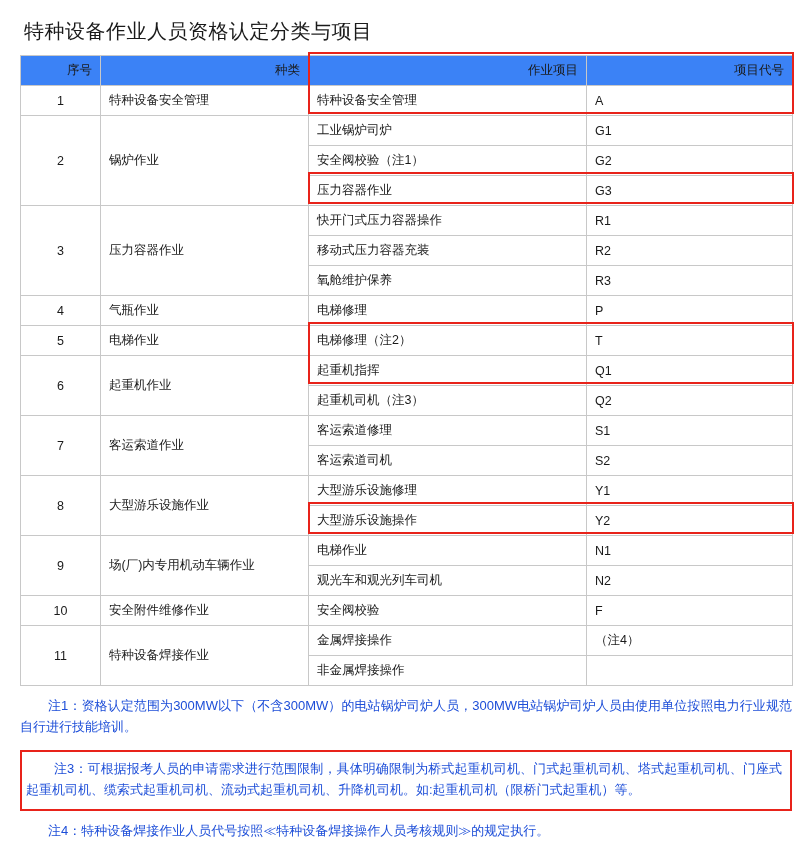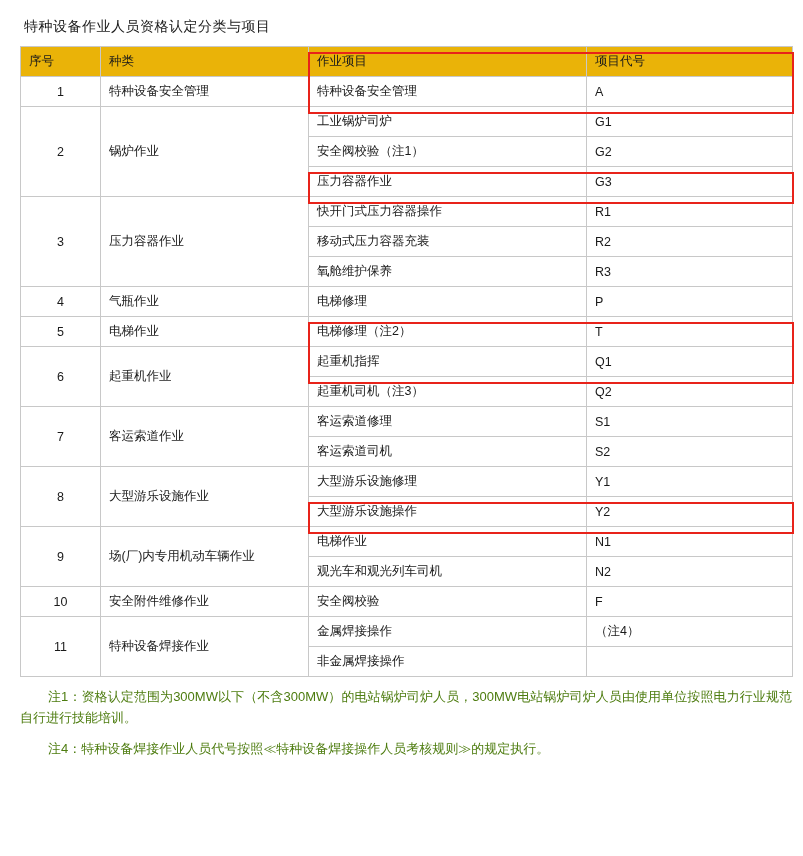--- a/index.html
+++ b/index.html
@@ -15,21 +15,21 @@
     font-size: 13px;
     position: relative;
     overflow: hidden;
   }
   .page {
     padding: 12px 10px 0 10px;
     box-sizing: border-box;
     width: 803px;
   }
   .doc-title {
-    font-size: 14px;
+    font-size: 20px;
     color: #1a1a1a;
     margin: 6px 0 10px 14px;
     letter-spacing: 0.5px;
   }
   table.main {
     border-collapse: collapse;
     width: 772px;
     margin-left: 10px;
     table-layout: fixed;
   }
@@ -37,22 +37,22 @@
     border: 1px solid #c8c8c8;
     font-weight: normal;
     font-size: 12.5px;
     color: #1a1a1a;
     padding: 6px 8px;
     vertical-align: middle;
     height: 26px;
     box-sizing: border-box;
   }
   table.main th {
-    background: #eab308;
-    text-align: left;
+    background: #3b82f6;
+    text-align: right;
     height: 30px;
   }
   col.c1 { width: 80px; }
   col.c2 { width: 208px; }
   col.c3 { width: 278px; }
   col.c4 { width: 206px; }
   .col-no { text-align: center; }
   .cell-name { padding-left: 18px; }
   .cell-item { padding-left: 10px; }
   .cell-code { padding-left: 10px; }
@@ -66,21 +66,21 @@
     pointer-events: none;
     box-sizing: border-box;
   }
   .notes {
     margin: 8px 10px 0 10px;
     width: 772px;
   }
   .note {
     font-size: 13px;
     line-height: 1.65;
-    color: #4d7c0f;
+    color: #1d4ed8;
     margin: 9px 0 0 0;
     text-indent: 28px;
     text-align: justify;
   }
   .note.boxed {
     border: 2px solid #e8231a;
     padding: 6px 8px 8px 4px;
     text-indent: 0;
     margin-top: 12px;
   }
@@ -210,20 +210,23 @@
         </tr>
         <tr>
           <td class="cell-item">非金属焊接操作</td>
           <td class="cell-code"></td>
         </tr>
       </tbody>
   </table>
 
   <div class="notes">
       <div class="note">注1：资格认定范围为300MW以下（不含300MW）的电站锅炉司炉人员，300MW电站锅炉司炉人员由使用单位按照电力行业规范自行进行技能培训。</div>
+      <div class="note boxed">
+        <div class="inner">注3：可根据报考人员的申请需求进行范围限制，具体明确限制为桥式起重机司机、门式起重机司机、塔式起重机司机、门座式起重机司机、缆索式起重机司机、流动式起重机司机、升降机司机。如:起重机司机（限桥门式起重机）等。</div>
+      </div>
       <div class="note">注4：特种设备焊接作业人员代号按照≪特种设备焊接操作人员考核规则≫的规定执行。</div>
     </div>
 </div>
 
 <div class="overlay" style="left: 307.5px; top: 51.5px; width: 486px; height: 62px;"></div>
 <div class="overlay" style="left: 307.5px; top: 171.5px; width: 486px; height: 32px;"></div>
 <div class="overlay" style="left: 307.5px; top: 321.5px; width: 486px; height: 62px;"></div>
 <div class="overlay" style="left: 307.5px; top: 501.5px; width: 486px; height: 32px;"></div>
 
 </body></html>

